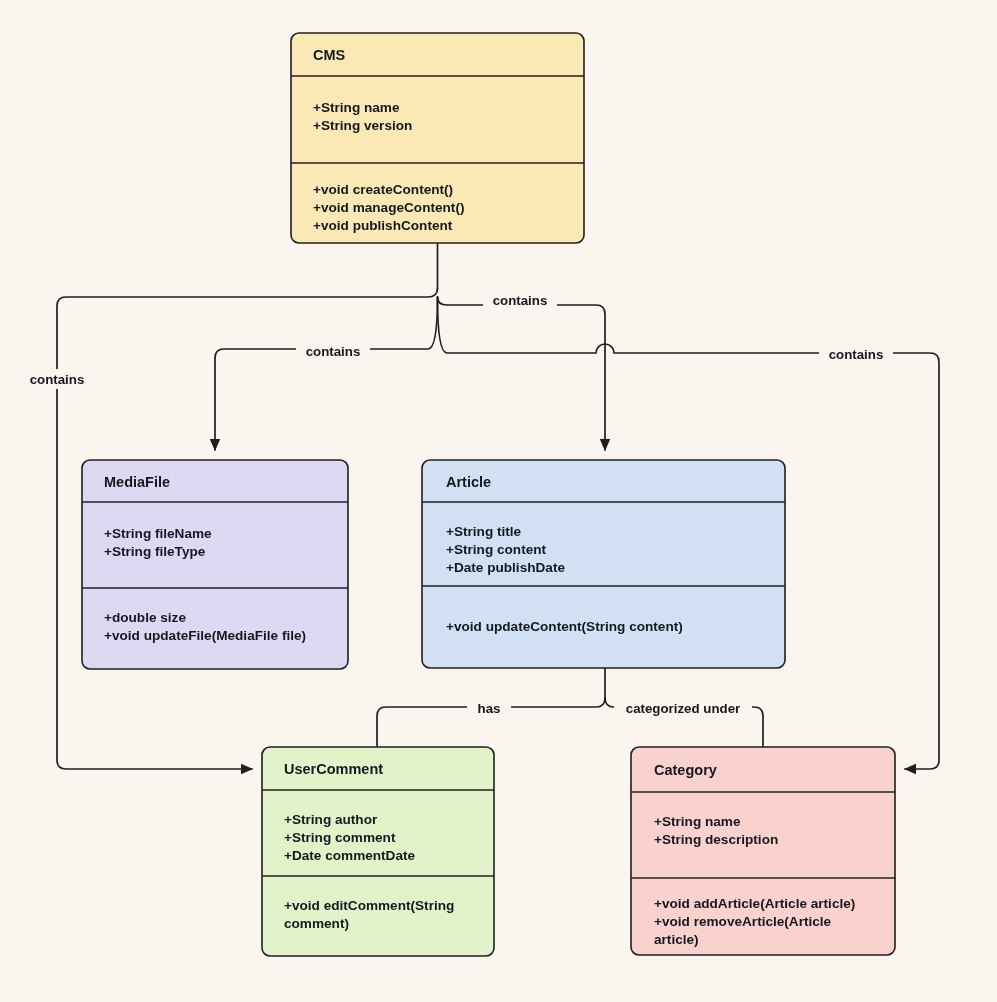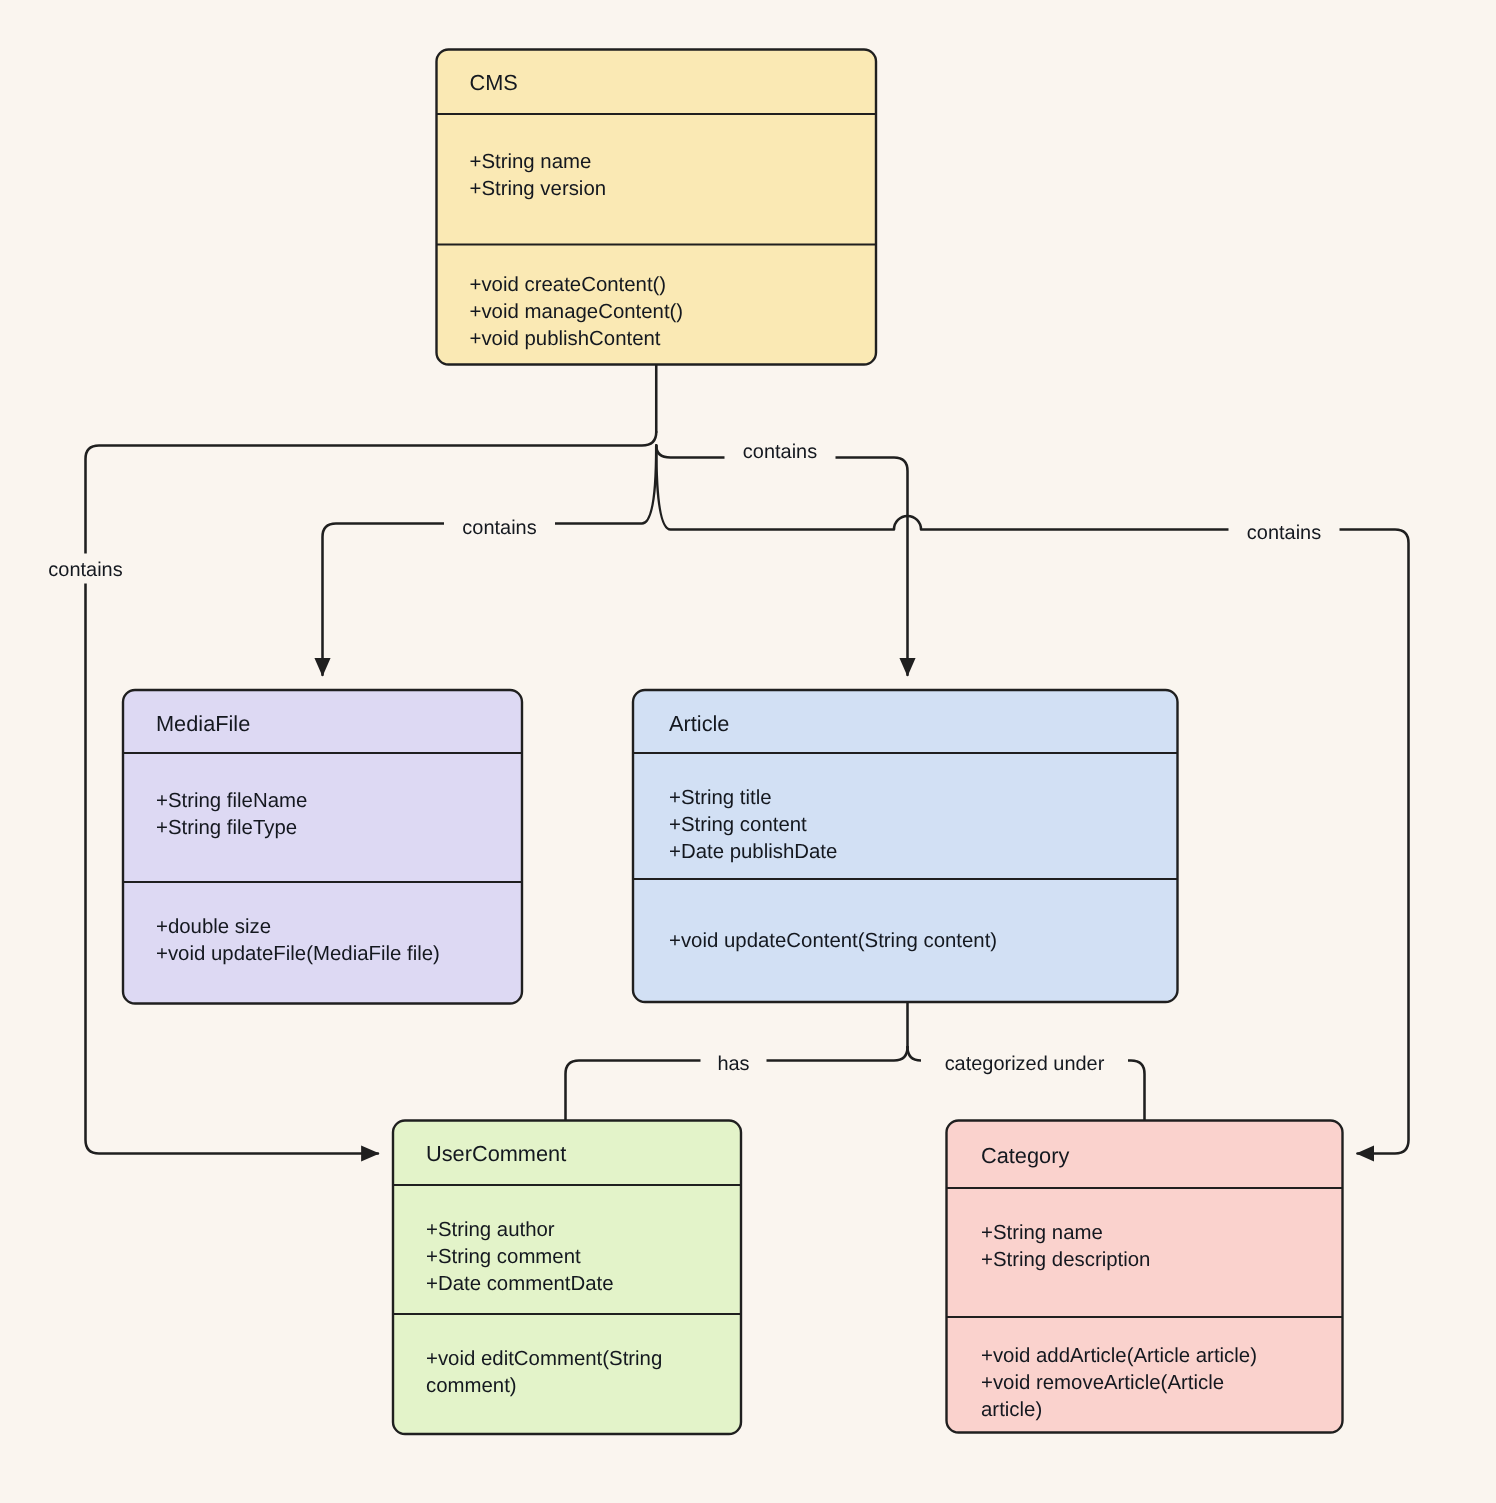--- a/index.html
+++ b/index.html
@@ -11,20 +11,21 @@
     width: 997px;
     height: 1002px;
     font-family: "Liberation Sans", sans-serif;
     overflow: hidden;
   }
   #diagram-root {
     position: relative;
     width: 997px;
     height: 1002px;
     background: #faf5ef;
+    font-weight: bold;
   }
   svg.canvas {
     position: absolute;
     top: 0;
     left: 0;
     width: 997px;
     height: 1002px;
     display: block;
   }
   .cls-box {

